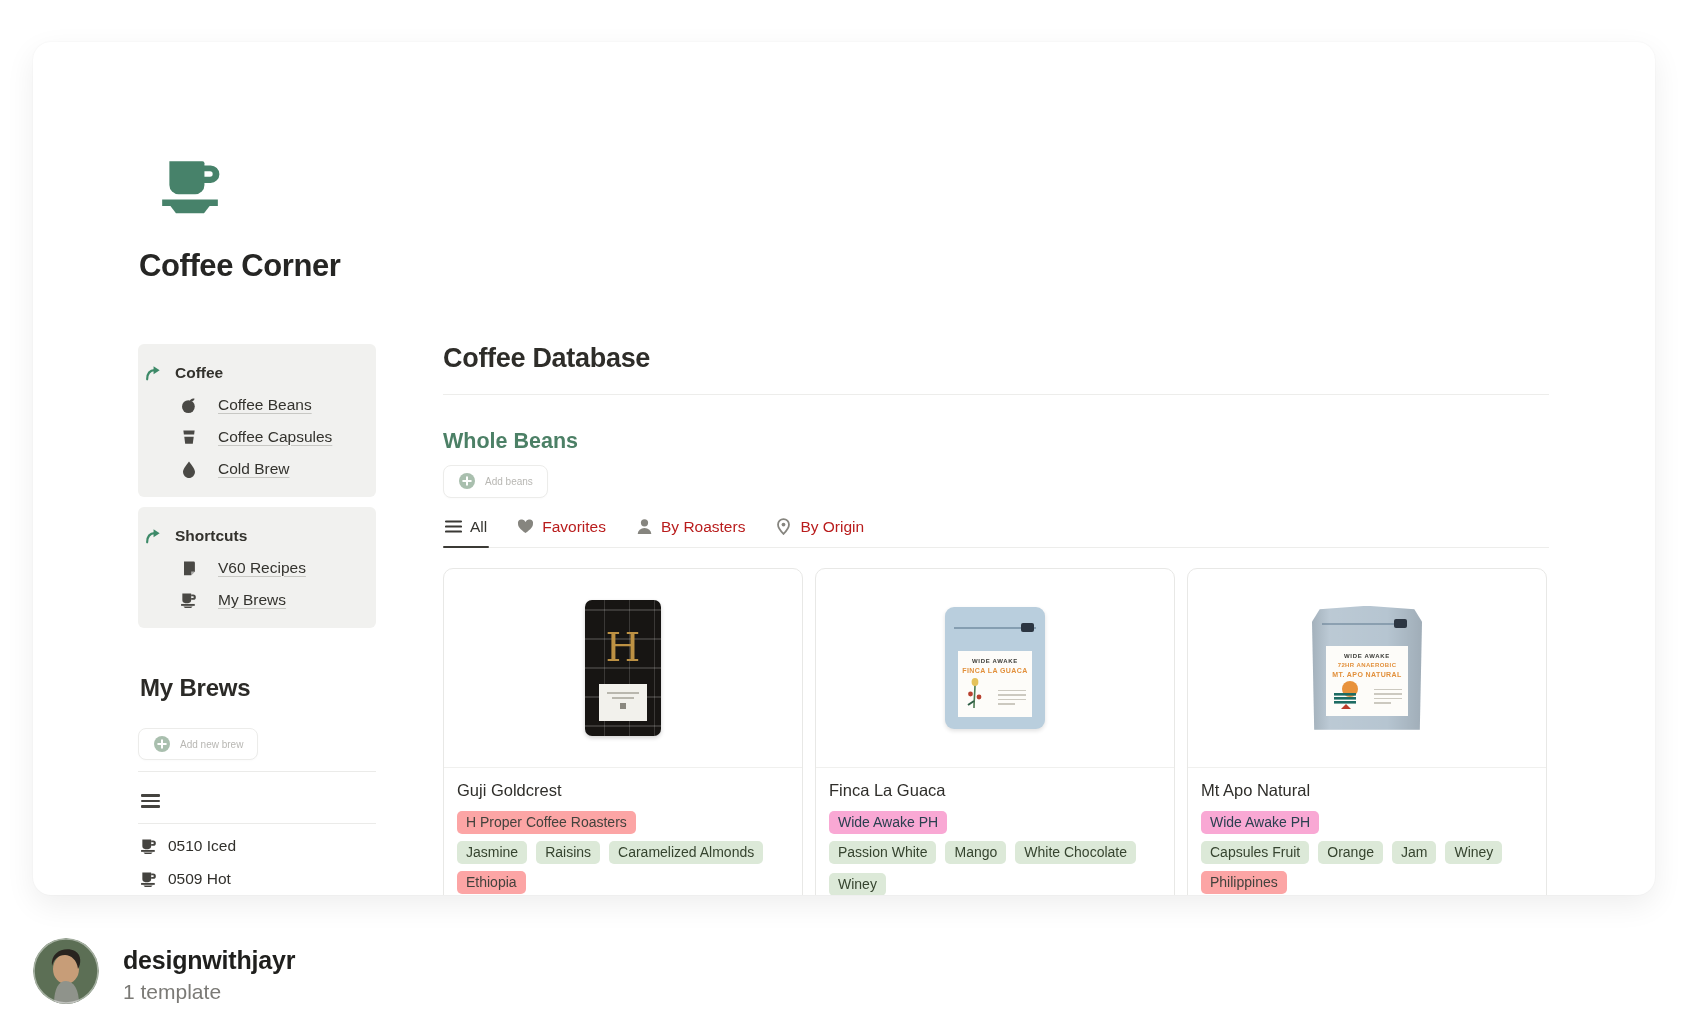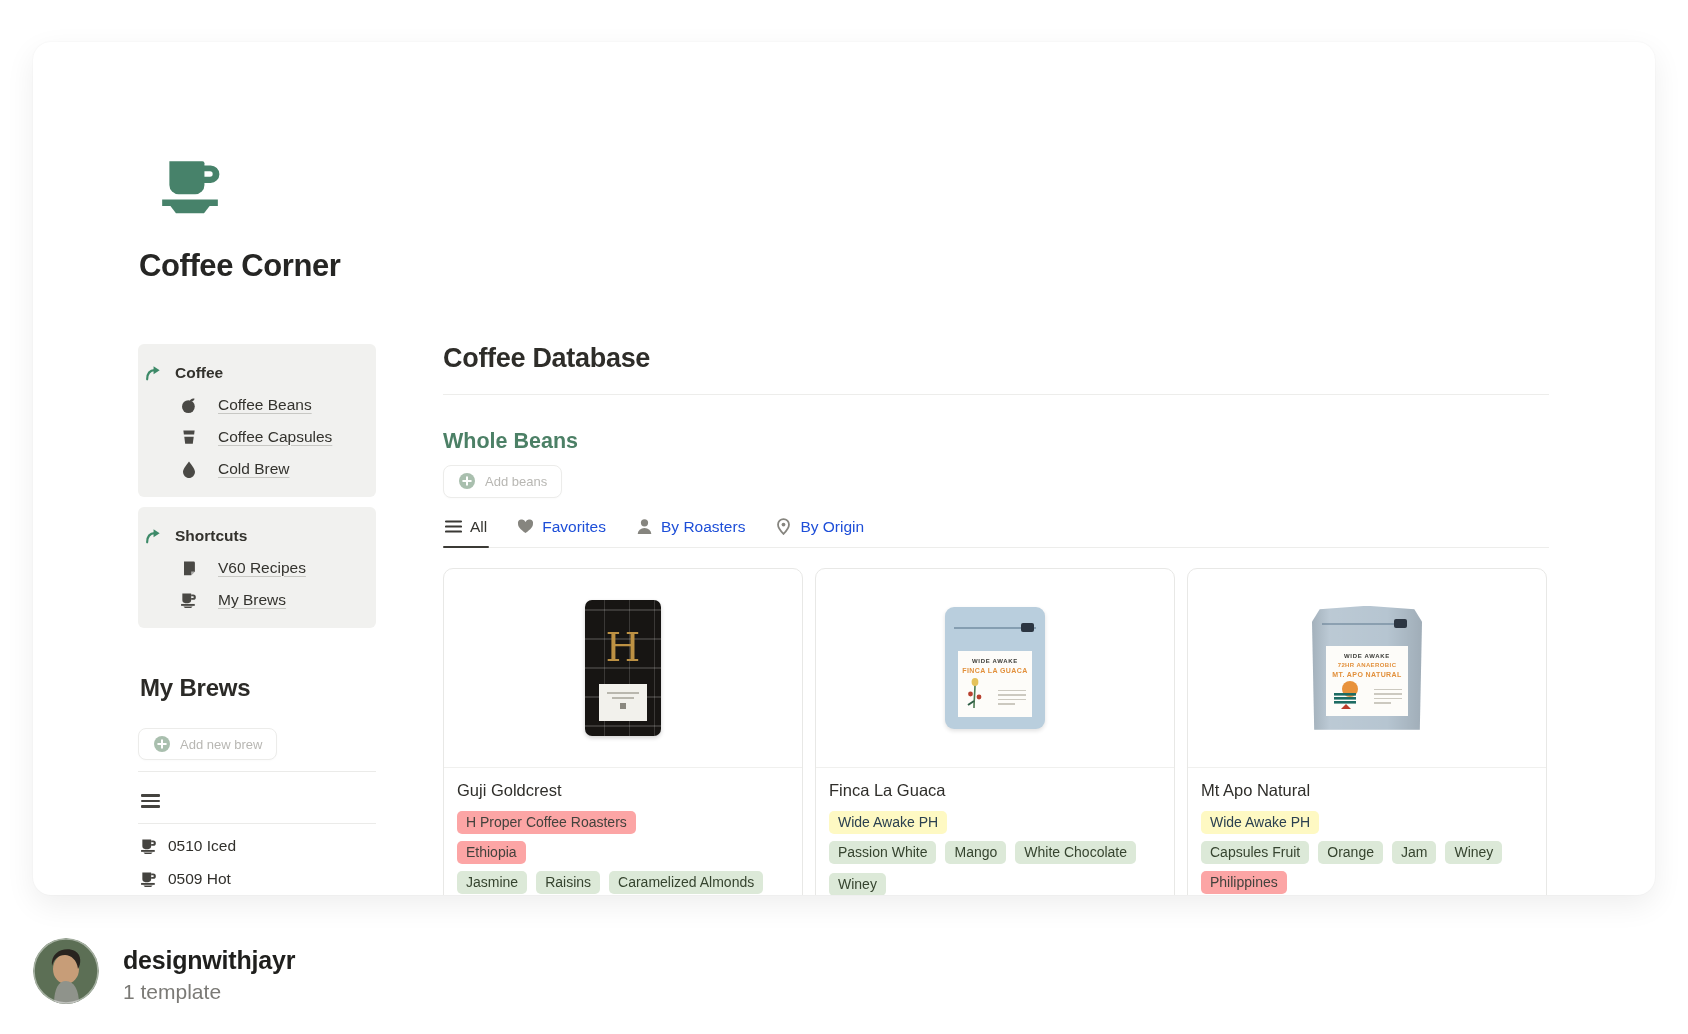--- a/index.html
+++ b/index.html
@@ -23,59 +23,59 @@
   .callout-header .hdr { font-size:15.5px; font-weight:700; color:#33322d; }
   .callout-items { list-style:none; margin:0 0 0 36px; }
   .callout-item { display:flex; align-items:center; gap:20px; margin-top:11px; height:21px; }
   .callout-item a { color:#34332e; font-size:15.5px; font-weight:500; text-decoration:underline;
     text-decoration-color:rgba(55,53,47,.22); text-underline-offset:3px; text-decoration-thickness:1px; }
   .sb-icon { width:18px; height:18px; flex:0 0 auto; display:block; }
 
   .my-brews-heading { margin:46px 0 0 2px; font-size:24px; font-weight:700; color:#2b2a27; letter-spacing:-.2px; }
   .add-btn { margin-top:26px; height:32px; display:inline-flex; align-items:center; gap:9px;
     padding:0 14px; background:#fff; border:1px solid #ececea; border-radius:8px;
-    font-size:13px; color:#b8b7b3; font-family:inherit; cursor:pointer;
+    font-size:10px; color:#b8b7b3; font-family:inherit; cursor:pointer;
     box-shadow:0 1px 2px rgba(0,0,0,.02); }
   .sb-divider { border:0; border-top:1px solid #ebebe9; margin:11px 0 0 0; width:238px; }
   .sb-divider.second { margin-top:15px; }
   .hamburger { margin:22px 0 0 3px; width:19px; height:14px; display:flex; flex-direction:column;
     justify-content:space-between; cursor:pointer; }
   .hamburger span { display:block; height:2.6px; background:#44433f; border-radius:1px; }
   .brew-entry { display:flex; align-items:center; gap:10px; margin:11px 0 0 2px; height:22px; cursor:pointer; }
   .brew-entry .lbl { font-size:15.5px; font-weight:500; color:#31302c; }
 
   
   .main { position:absolute; left:410px; top:303px; width:1106px; }
   .db-heading { font-size:27px; font-weight:700; color:#2e2d29; letter-spacing:-.3px; line-height:1; }
   .main-divider { border:0; border-top:1px solid #ededeb; margin-top:22px; width:100%; }
   .section-heading { margin-top:35px; font-size:21.5px; font-weight:700; color:#4c8066; line-height:1.1; }
   .main .add-btn { margin-top:11px; height:33px; }
 
   .tabs { margin-top:16px; display:flex; gap:26px; border-bottom:1px solid #ededeb; }
   .tab { display:flex; align-items:center; gap:8px; padding:4px 2px 11px 2px; background:none; border:none;
-    font-family:inherit; font-size:15.5px; color:#1d4ed8; cursor:pointer; position:relative; }
+    font-family:inherit; font-size:15.5px; color:#b91c1c; cursor:pointer; position:relative; }
   .tab.active { color:#35342f; font-weight:500; }
   .tab.active::after { content:""; position:absolute; left:0; right:0; bottom:-1.5px; height:2.6px;
     background:#3b3a35; border-radius:2px; }
   .tab-icon { width:17px; height:17px; display:block; }
 
   
   .cards { margin-top:20px; display:flex; gap:12px; }
   .card { width:360px; height:380px; background:#fff; border:1px solid #e8e8e6; border-radius:10px; cursor:pointer; }
   .card-image { height:199px; border-bottom:1px solid #f0f0ee; border-radius:10px 10px 0 0;
     display:flex; align-items:center; justify-content:center; }
   .card-body { padding:13px 13px; }
   .card-title { font-size:16.5px; font-weight:500; color:#2f2e2a; }
   .tag-row { display:flex; gap:9px; margin-top:7px; flex-wrap:wrap; }
   .tag-row.first { margin-top:11px; }
   .tag { height:23px; display:inline-flex; align-items:center; padding:0 9px; border-radius:5px;
     font-size:14px; white-space:nowrap; }
   .tag.gray  { background:#fca5a5; color:#43423d; }
   .tag.green { background:#dce9d8; color:#36442f; }
-  .tag.blue  { background:#fef9c3; color:#2b4050; }
+  .tag.blue  { background:#f9a8d4; color:#2b4050; }
 
   
   .bag-black { width:76px; height:136px; background:#171513; border-radius:7px; position:relative;
     overflow:hidden; box-shadow:0 2px 4px rgba(0,0,0,.18); }
   .bag-black::before { content:""; position:absolute; inset:0;
     background-image:linear-gradient(rgba(255,255,255,.15) 1.5px,transparent 1.5px),
                      linear-gradient(90deg,rgba(255,255,255,.15) 1.5px,transparent 1.5px);
     background-size:25px 29px; background-position:-6px 9px; }
   .bag-h { position:absolute; top:27px; left:0; right:0; text-align:center;
     font-family:"DejaVu Serif","Liberation Serif",serif; color:#bd9143; font-size:40px; line-height:1; }
@@ -289,26 +289,26 @@
                 <div class="lbl-sq"></div>
               </div>
             </div>
           </div>
           <div class="card-body">
             <div class="card-title">Guji Goldcrest</div>
             <div class="tag-row first">
               <span class="tag gray">H Proper Coffee Roasters</span>
             </div>
             <div class="tag-row">
-              <span class="tag gray">Ethiopia</span>
-            </div>
-            <div class="tag-row">
               <span class="tag green">Jasmine</span>
               <span class="tag green">Raisins</span>
               <span class="tag green">Caramelized Almonds</span>
+            </div>
+            <div class="tag-row">
+              <span class="tag gray">Ethiopia</span>
             </div>
 
           </div>
         </article>
 
         <article class="card">
           <div class="card-image">
             <div class="bag-flat">
               <div class="zip"></div>
               <div class="zip-clip"></div>

